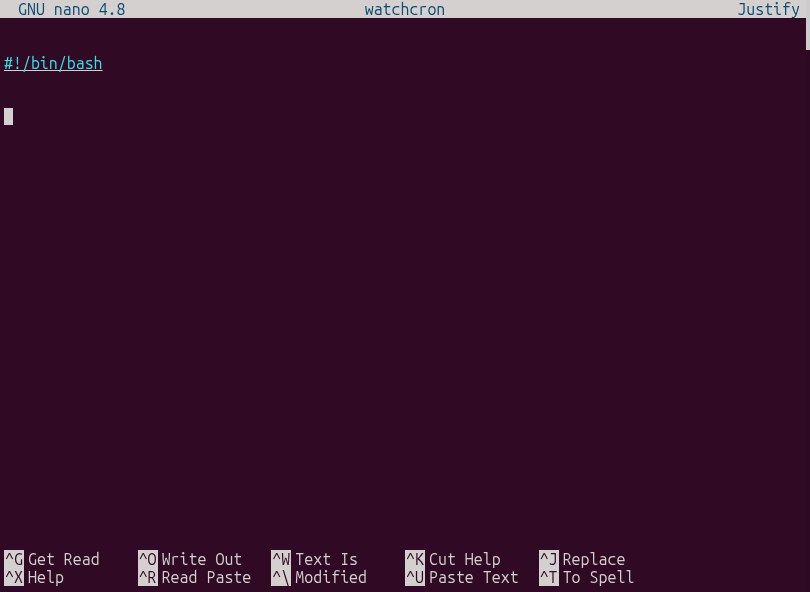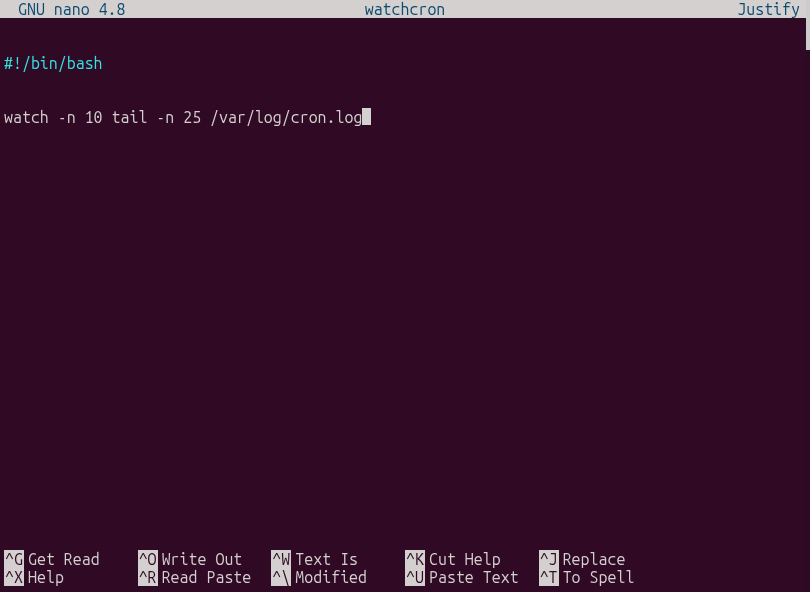--- a/index.html
+++ b/index.html
@@ -41,20 +41,21 @@
   .header-right {
     padding-right: 6px;
   }
   .editor {
     padding-left: 4px;
     white-space: pre;
   }
   .editor-line {
     height: 18px;
     display: flex;
+    text-decoration: underline;
   }
   .shebang {
     color: #34e2e2;
   }
   .cursor {
     display: inline-block;
     width: 9px;
     height: 17px;
     background: #d3d0cf;
     vertical-align: text-bottom;
@@ -109,21 +110,21 @@
   <span class="header-left">GNU nano 4.8</span>
   <span class="header-center">watchcron</span>
   <span class="header-right">Justify</span>
 </div>
 
 <div class="editor">
   <div class="editor-line">
     <span class="shebang">#!/bin/bash</span>
   </div>
   <div class="editor-line">
-    <span>watch -n 10 tail -n 25 /var/log/cron.log</span><span class="cursor"></span>
+    <span class="cursor"></span>
   </div>
 </div>
 
 <div class="shortcuts">
   <div class="shortcut">
     <span class="key">^G</span>
     <span>Get Read</span>
   </div>
   <div class="shortcut">
     <span class="key">^O</span>

